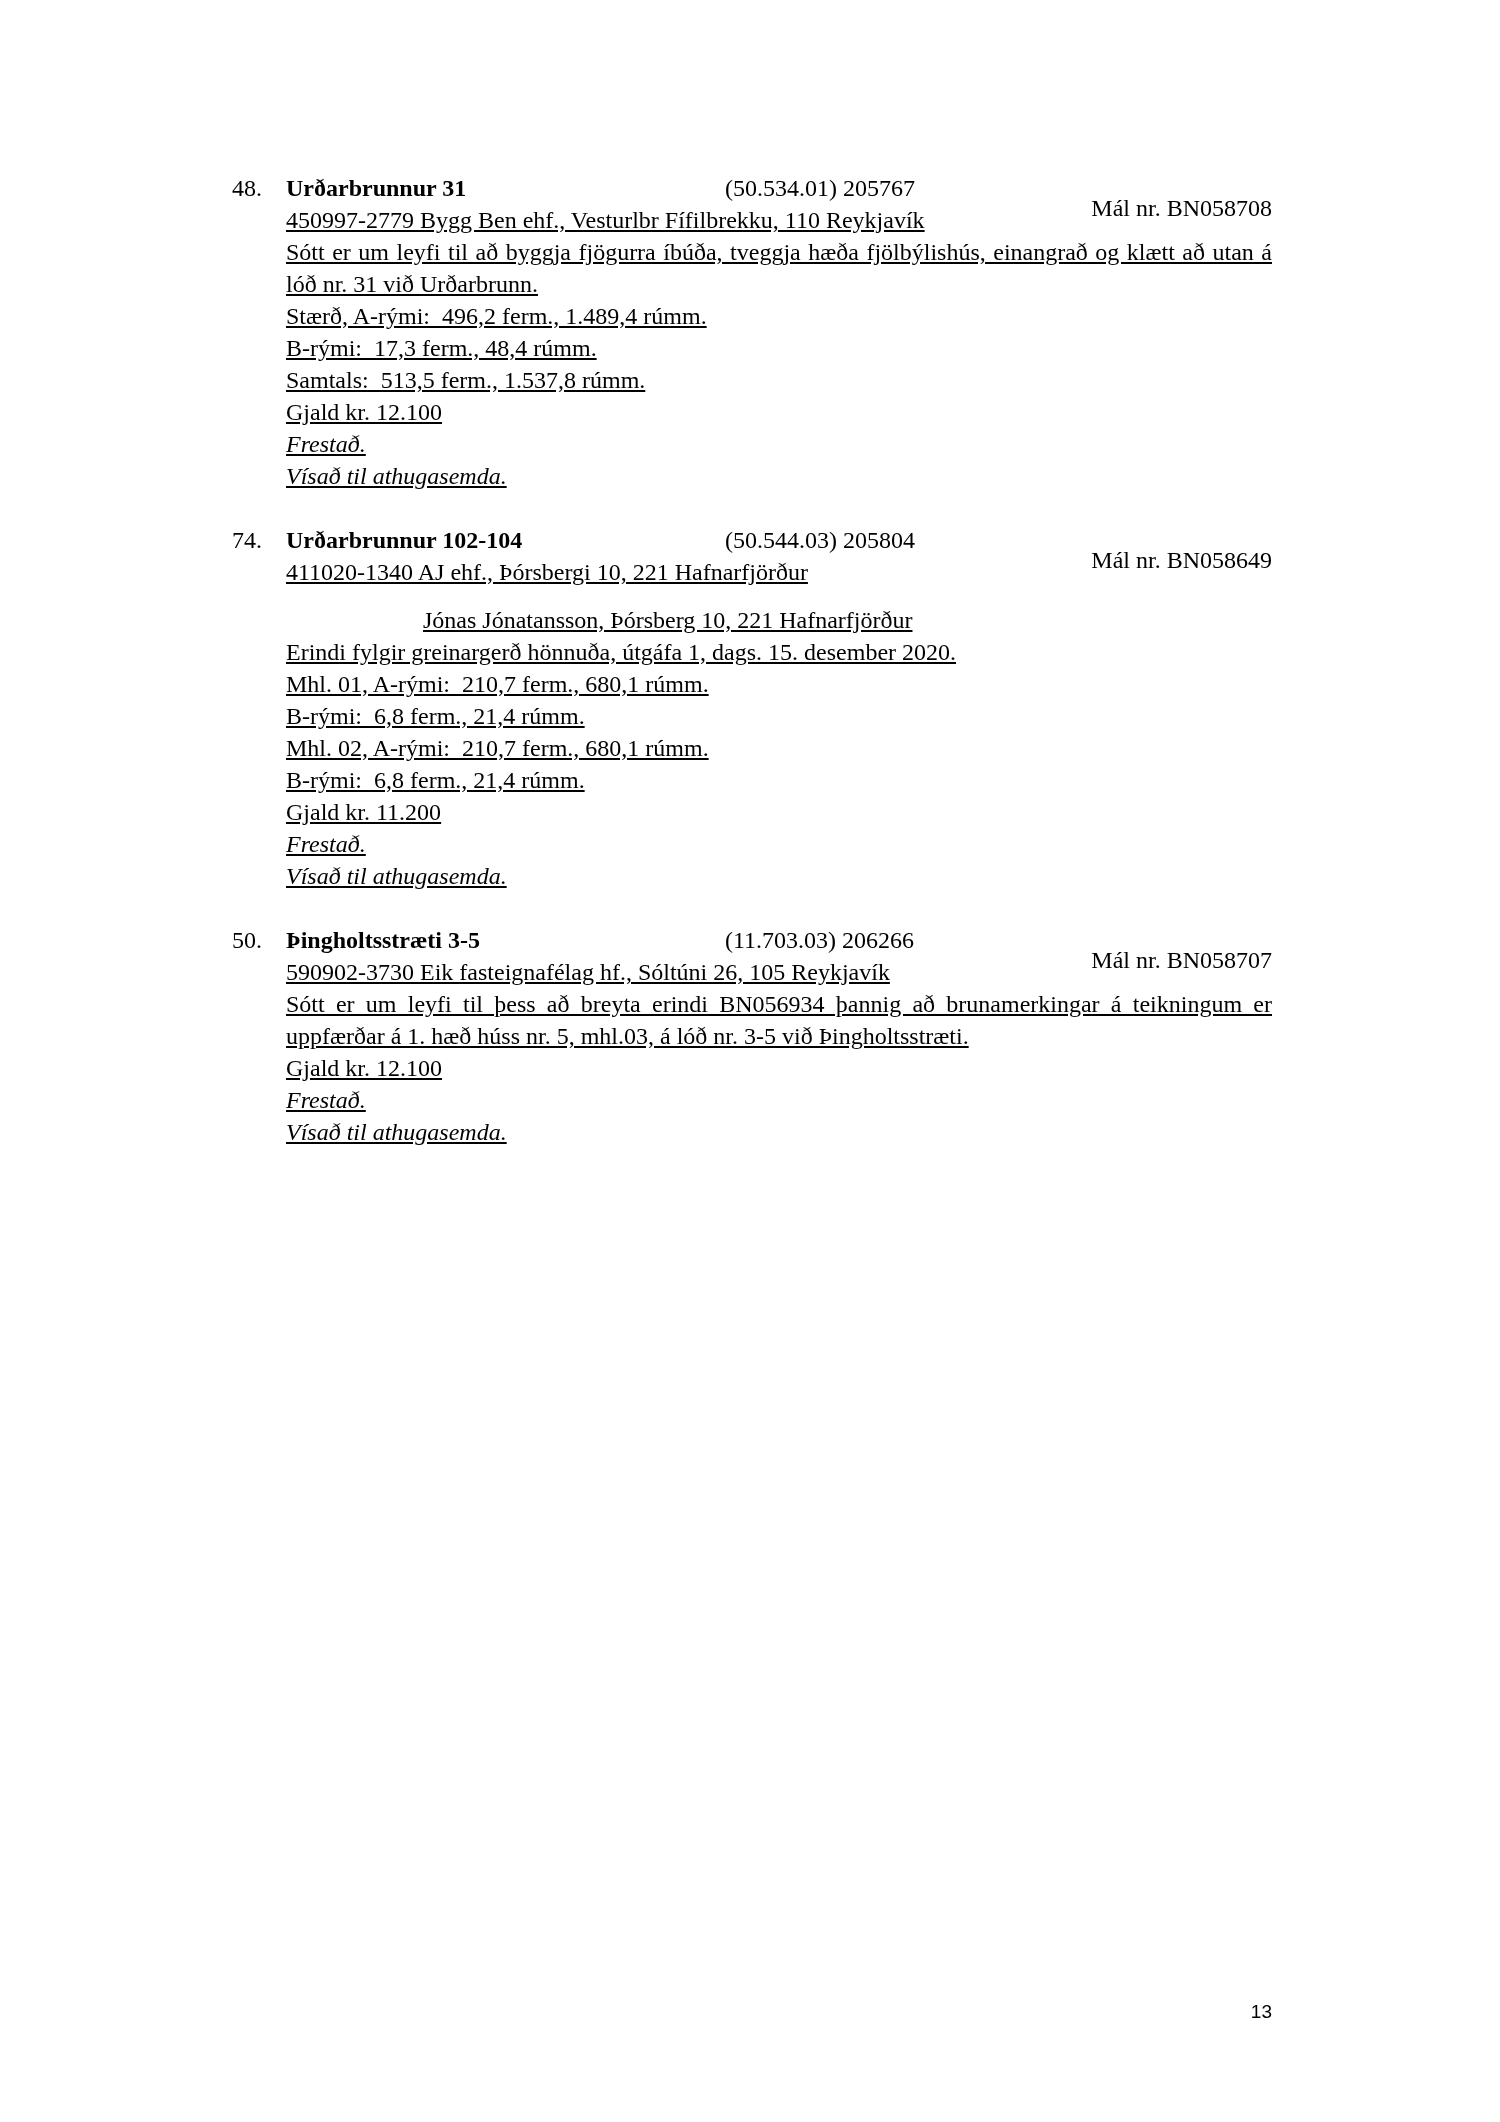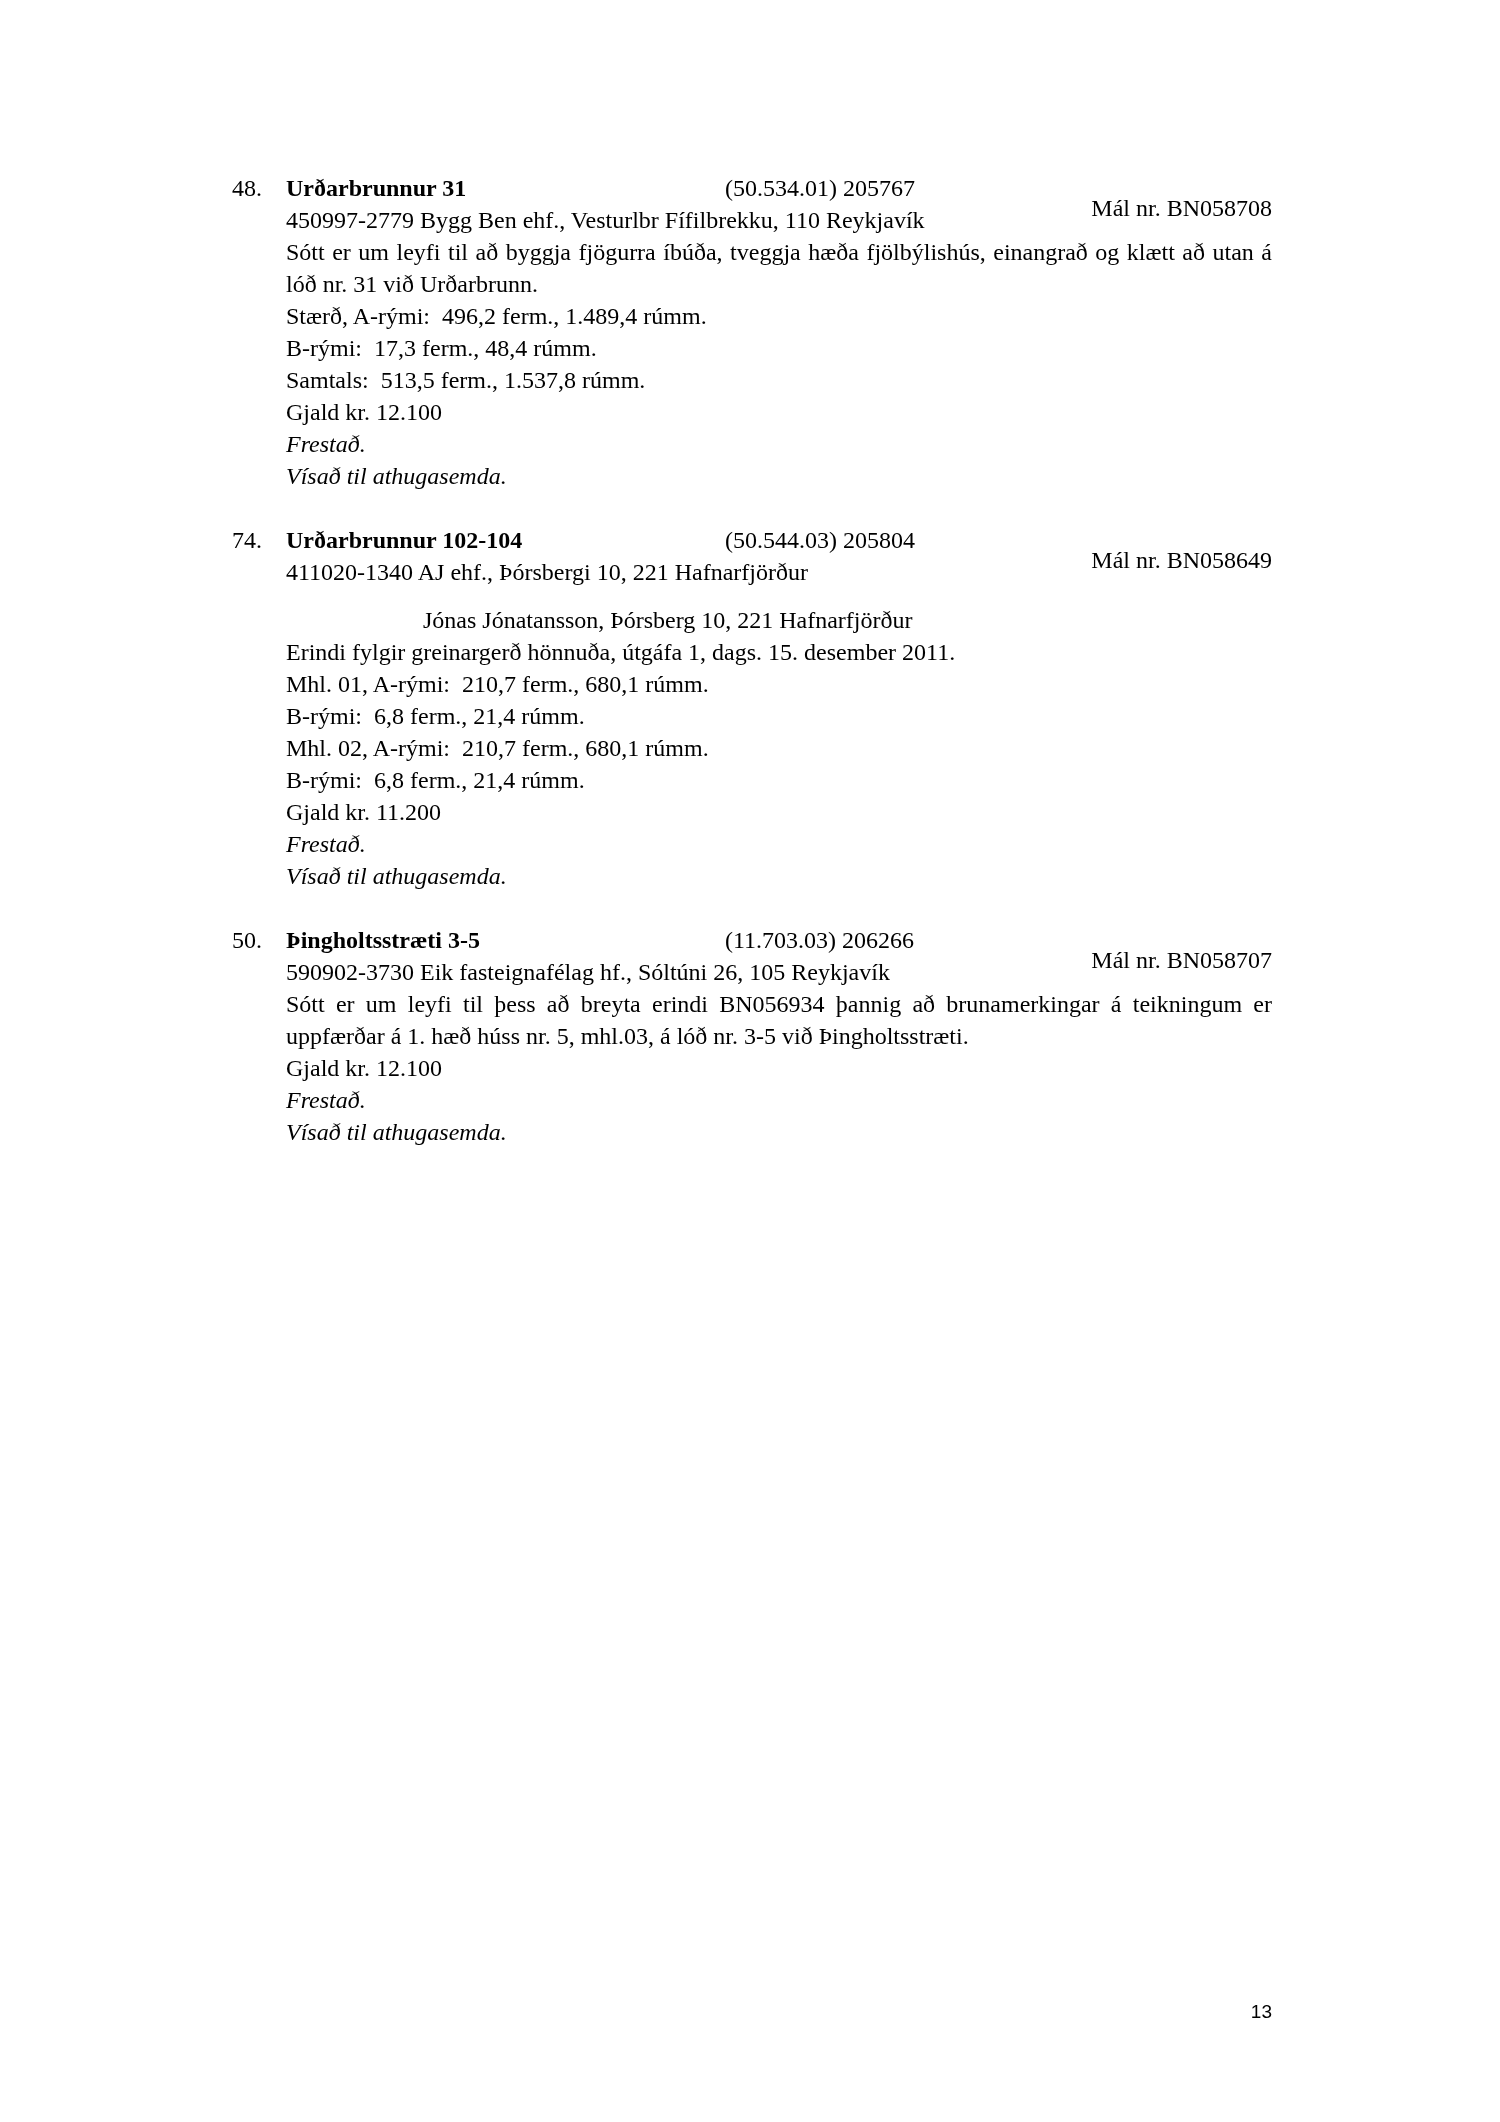--- a/index.html
+++ b/index.html
@@ -4,21 +4,21 @@
 <style>
   html,body{margin:0;padding:0;background:#ffffff;}
   .page{
     position:relative;
     width:1500px;height:2122px;
     background:#ffffff;
     font-family:"Liberation Serif","DejaVu Serif",serif;
     font-size:24px;line-height:32px;color:#000000;
     overflow:hidden;
   }
-  .content{position:absolute;top:172px;left:0;width:100%;}
+  .content{position:absolute;top:172px;left:0;width:100%;text-decoration:underline;}
   .item{margin:0 0 32px 0;}
   .head{position:relative;height:32px;}
   .head .num{position:absolute;left:232px;}
   .head .title{position:absolute;left:286px;font-weight:700;}
   .head .code{position:absolute;left:725px;}
   .head .case{position:absolute;right:228px;margin-top:20px;}
   .body{margin-left:286px;width:986px;}
   .address2{padding-left:137px;margin-top:16px;}
   .para{text-align:justify;}
   .detail{white-space:pre-wrap;}
@@ -57,21 +57,21 @@
     <div class="item">
       <div class="head">
         <span class="num">74.</span>
         <span class="title">Urðarbrunnur 102-104</span>
         <span class="code">(50.544.03) 205804</span>
         <span class="case">Mál nr. BN058649</span>
       </div>
       <div class="body">
         <div class="address">411020-1340 AJ ehf., Þórsbergi 10, 221 Hafnarfjörður</div>
         <div class="address2">Jónas Jónatansson, Þórsberg 10, 221 Hafnarfjörður</div>
-        <div class="detail">Erindi fylgir greinargerð hönnuða, útgáfa 1, dags. 15. desember 2011.</div>
+        <div class="detail">Erindi fylgir greinargerð hönnuða, útgáfa 1, dags. 15. desember 2020.</div>
         <div class="detail">Mhl. 01, A-rými:  210,7 ferm., 680,1 rúmm.</div>
         <div class="detail">B-rými:  6,8 ferm., 21,4 rúmm.</div>
         <div class="detail">Mhl. 02, A-rými:  210,7 ferm., 680,1 rúmm.</div>
         <div class="detail">B-rými:  6,8 ferm., 21,4 rúmm.</div>
         <div class="detail">Gjald kr. 11.200</div>
         <div class="result">Frestað.</div>
         <div class="result">Vísað til athugasemda.</div>
       </div>
     </div>
 

